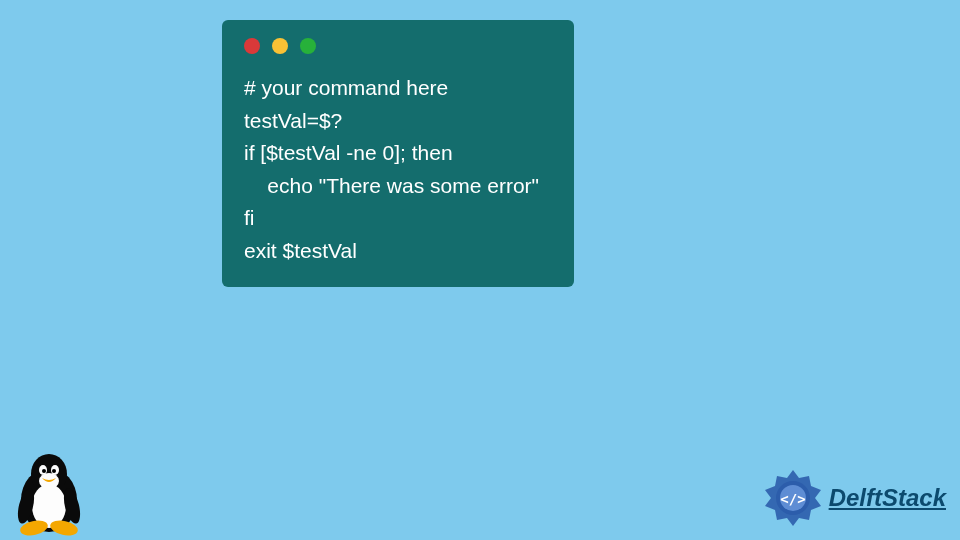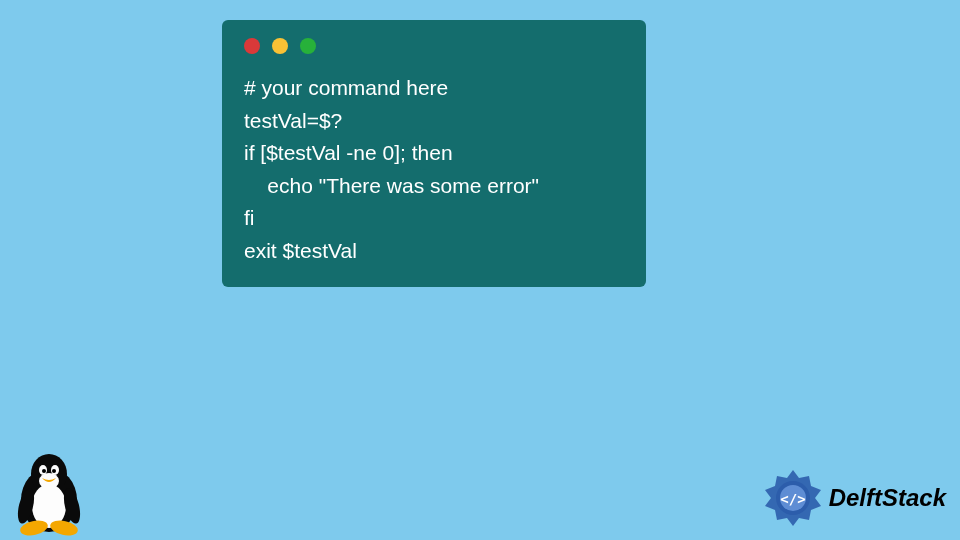--- a/index.html
+++ b/index.html
@@ -8,21 +8,21 @@
       height: 540px;
       background: #7ecaed;
       position: relative;
       font-family: Arial, sans-serif;
       overflow: hidden;
     }
     .terminal {
       position: absolute;
       left: 222px;
       top: 20px;
-      width: 424px;
+      width: 352px;
       background: #146d6d;
       border-radius: 6px;
       padding: 18px 22px 20px 22px;
     }
     .titlebar {
       display: flex;
       gap: 12px;
       margin-bottom: 18px;
       align-items: center;
     }
@@ -54,25 +54,26 @@
       bottom: 12px;
       display: flex;
       align-items: center;
       gap: 6px;
     }
     .logo-badge {
       width: 60px;
       height: 60px;
     }
     .logo-text {
-      color: #000000;
+      color: #0c4a6e;
       font-size: 24px;
       font-style: italic;
       font-weight: 600;
       font-family: "Segoe UI", Arial, sans-serif;
+      text-decoration: underline;
     }
   </style>
 </head>
 <body>
 
 <div class="terminal">
   <div class="titlebar">
     <div class="dot red"></div>
     <div class="dot yellow"></div>
     <div class="dot green"></div>

